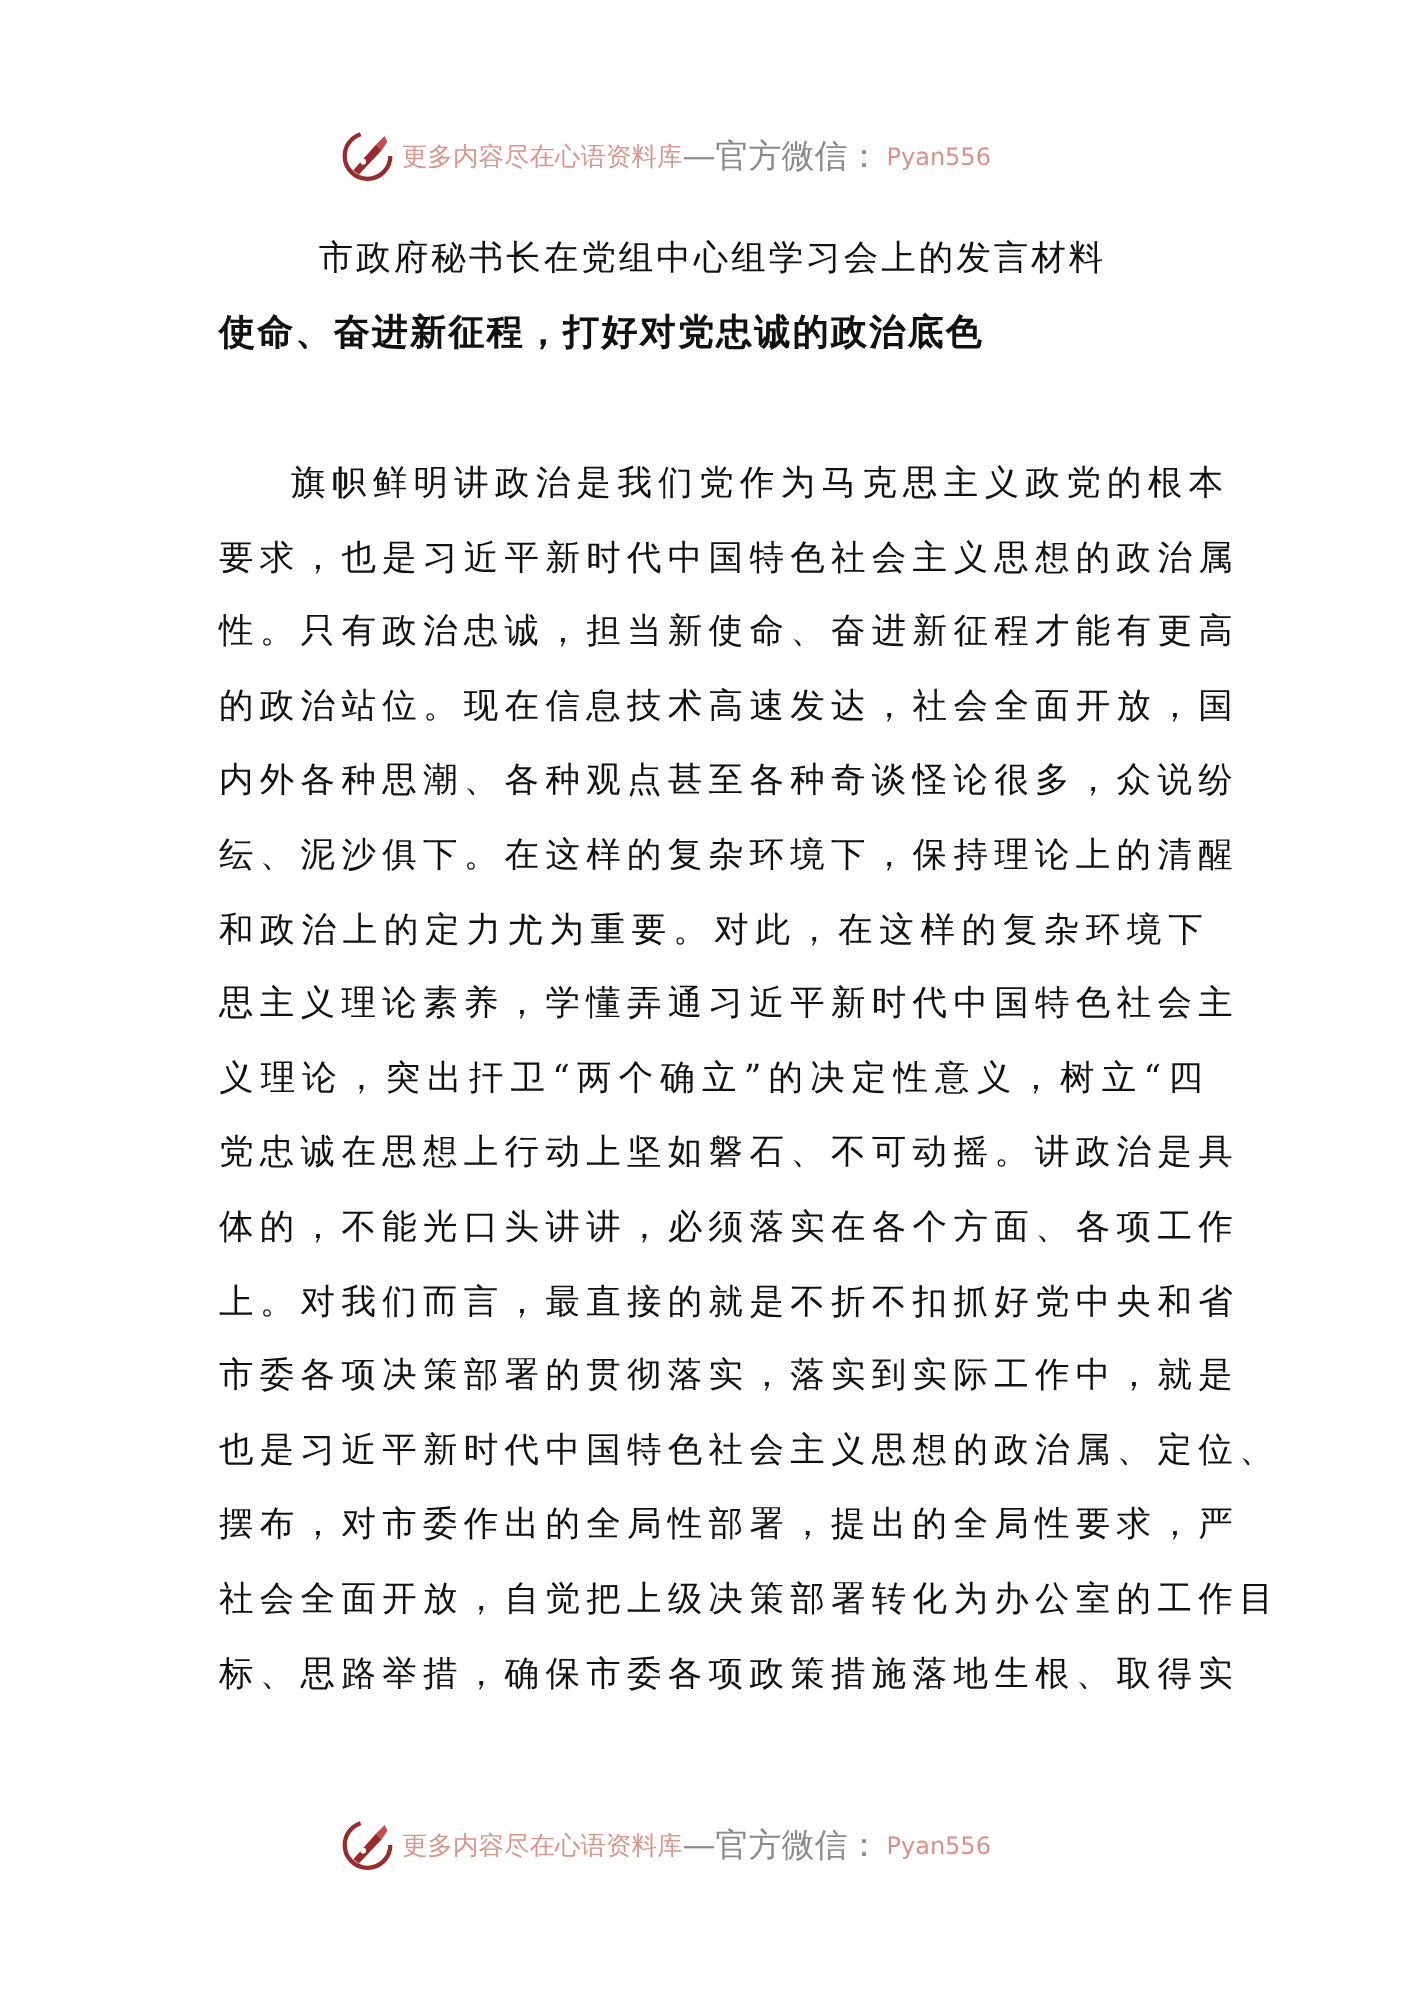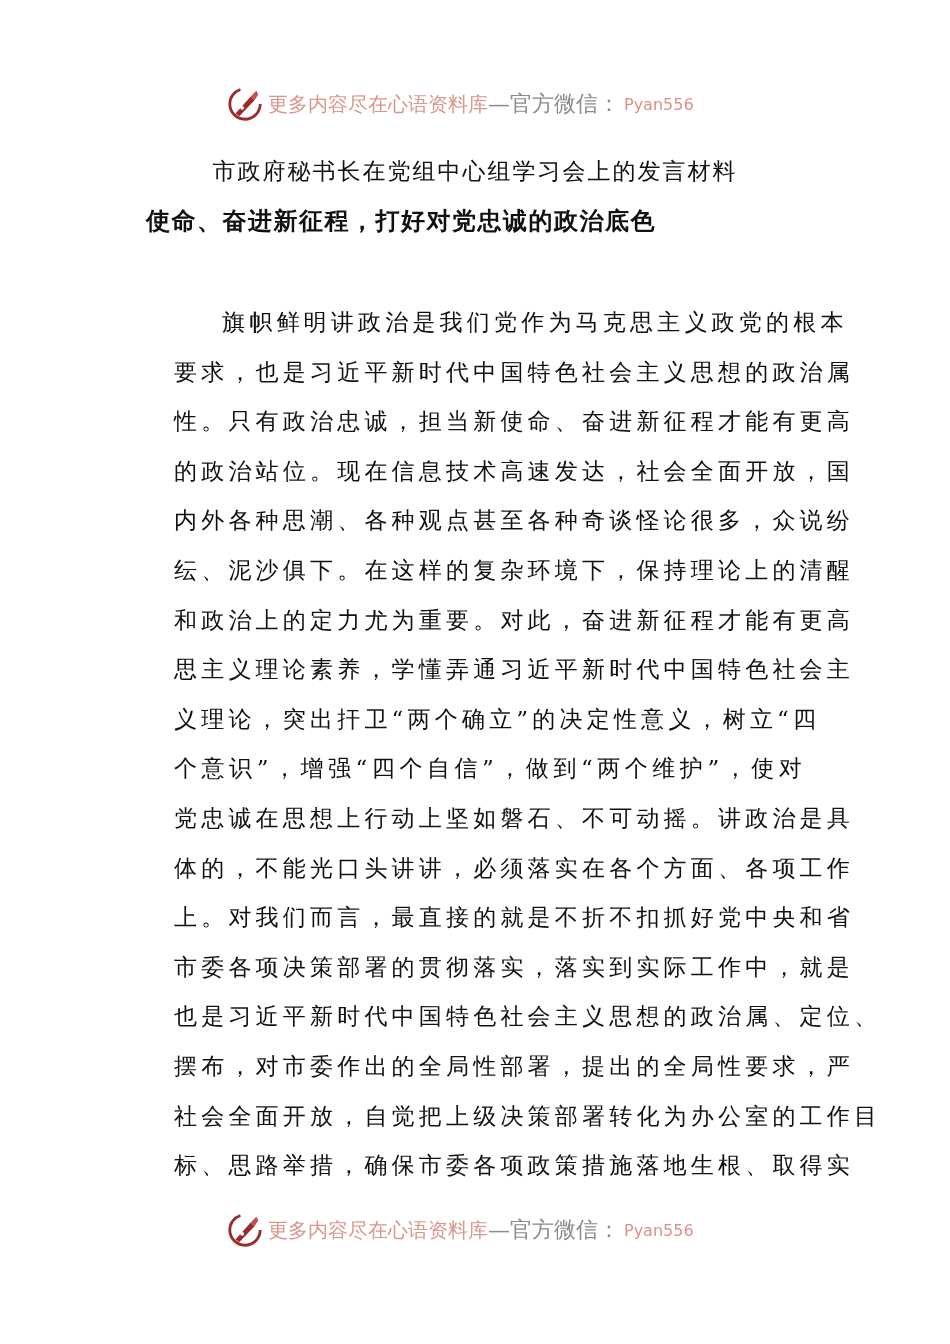--- a/index.html
+++ b/index.html
@@ -2,31 +2,31 @@
 <html><head>
 <meta charset="utf-8">
 <style>
   html, body { margin:0; padding:0; background:#ffffff; }
   body { width:950px; height:1344px; position:relative; overflow:hidden;
          font-family:"DejaVu Serif", "Liberation Serif", serif; color:#111; }
   .banner { position:absolute; left:226px; height:40px; display:flex; align-items:center; }
   .banner.top { top:84px; }
   .banner.bottom { top:1210px; }
   .logo { width:38px; height:38px; margin-right:4px; }
-  .b-red { color:#d9968a; font-size:20px; letter-spacing:0px; font-family:"DejaVu Serif", serif; }
+  .b-red { color:#d9968a; font-size:17px; letter-spacing:0px; font-family:"DejaVu Serif", serif; }
   .b-gray { color:#8a8a8a; font-size:22px; font-family:"DejaVu Serif", serif; }
   .b-id { color:#dd9088; font-size:16px; font-family:"DejaVu Sans", sans-serif; margin-left:4px; }
   .title { position:absolute; top:156px; left:0; width:950px; text-align:center;
            font-size:23px; letter-spacing:2px; }
   .heading { position:absolute; left:146px; width:665px; font-size:24px; font-weight:bold;
              line-height:50px; top:196px; letter-spacing:1.5px; }
   .heading .indent { display:inline-block; width:48px; }
   .para { position:absolute; left:146px; width:660px; top:298px; }
   .line { height:49.6px; line-height:49.6px; font-size:23px; letter-spacing:4.2px;
-          white-space:nowrap; text-align:justify; text-align-last:justify;margin-left:28px; }
+          white-space:nowrap; text-align:justify; text-align-last:justify; }
   .line.first { padding-left:48px; }
 </style>
 </head>
 <body>
 
 <div class="banner top">
   <svg class="logo" viewBox="0 0 40 40">
     <circle cx="20" cy="20" r="16" fill="none" stroke="#9b2a2a" stroke-width="3" stroke-dasharray="70 30"></circle>
     <path d="M10 30 L26 12 L30 16 L14 33 Z" fill="#9b2a2a"></path>
     <path d="M26 12 L32 6 L34 10 L30 16 Z" fill="#c25050"></path>
@@ -44,24 +44,23 @@
   <div>使命、奋进新征程，打好对党忠诚的政治底色</div>
 </div>
 
 <div class="para">
   <div class="line first">旗帜鲜明讲政治是我们党作为马克思主义政党的根本</div>
   <div class="line">要求，也是习近平新时代中国特色社会主义思想的政治属</div>
   <div class="line">性。只有政治忠诚，担当新使命、奋进新征程才能有更高</div>
   <div class="line">的政治站位。现在信息技术高速发达，社会全面开放，国</div>
   <div class="line">内外各种思潮、各种观点甚至各种奇谈怪论很多，众说纷</div>
   <div class="line">纭、泥沙俱下。在这样的复杂环境下，保持理论上的清醒</div>
-  <div class="line">和政治上的定力尤为重要。对此，奋进新征程才能有更高</div>
+  <div class="line">和政治上的定力尤为重要。对此，在这样的复杂环境下</div>
   <div class="line">思主义理论素养，学懂弄通习近平新时代中国特色社会主</div>
   <div class="line">义理论，突出扞卫“两个确立”的决定性意义，树立“四</div>
-  <div class="line">个意识”，增强“四个自信”，做到“两个维护”，使对</div>
   <div class="line">党忠诚在思想上行动上坚如磐石、不可动摇。讲政治是具</div>
   <div class="line">体的，不能光口头讲讲，必须落实在各个方面、各项工作</div>
   <div class="line">上。对我们而言，最直接的就是不折不扣抓好党中央和省</div>
   <div class="line">市委各项决策部署的贯彻落实，落实到实际工作中，就是</div>
   <div class="line">也是习近平新时代中国特色社会主义思想的政治属、定位、</div>
   <div class="line">摆布，对市委作出的全局性部署，提出的全局性要求，严</div>
   <div class="line">社会全面开放，自觉把上级决策部署转化为办公室的工作目</div>
   <div class="line">标、思路举措，确保市委各项政策措施落地生根、取得实</div>
 </div>
 

